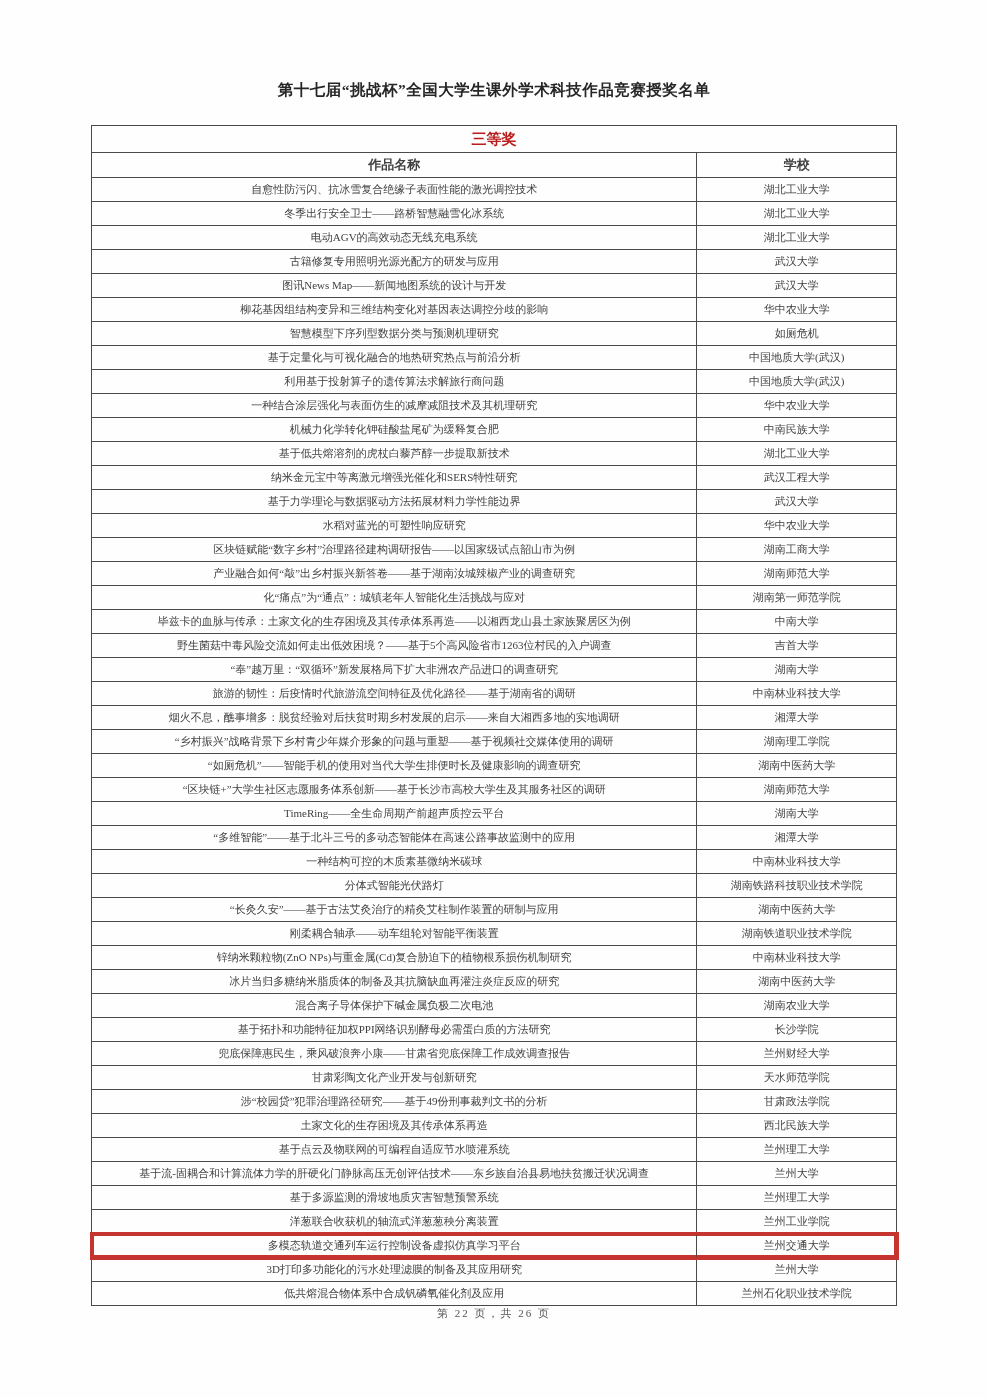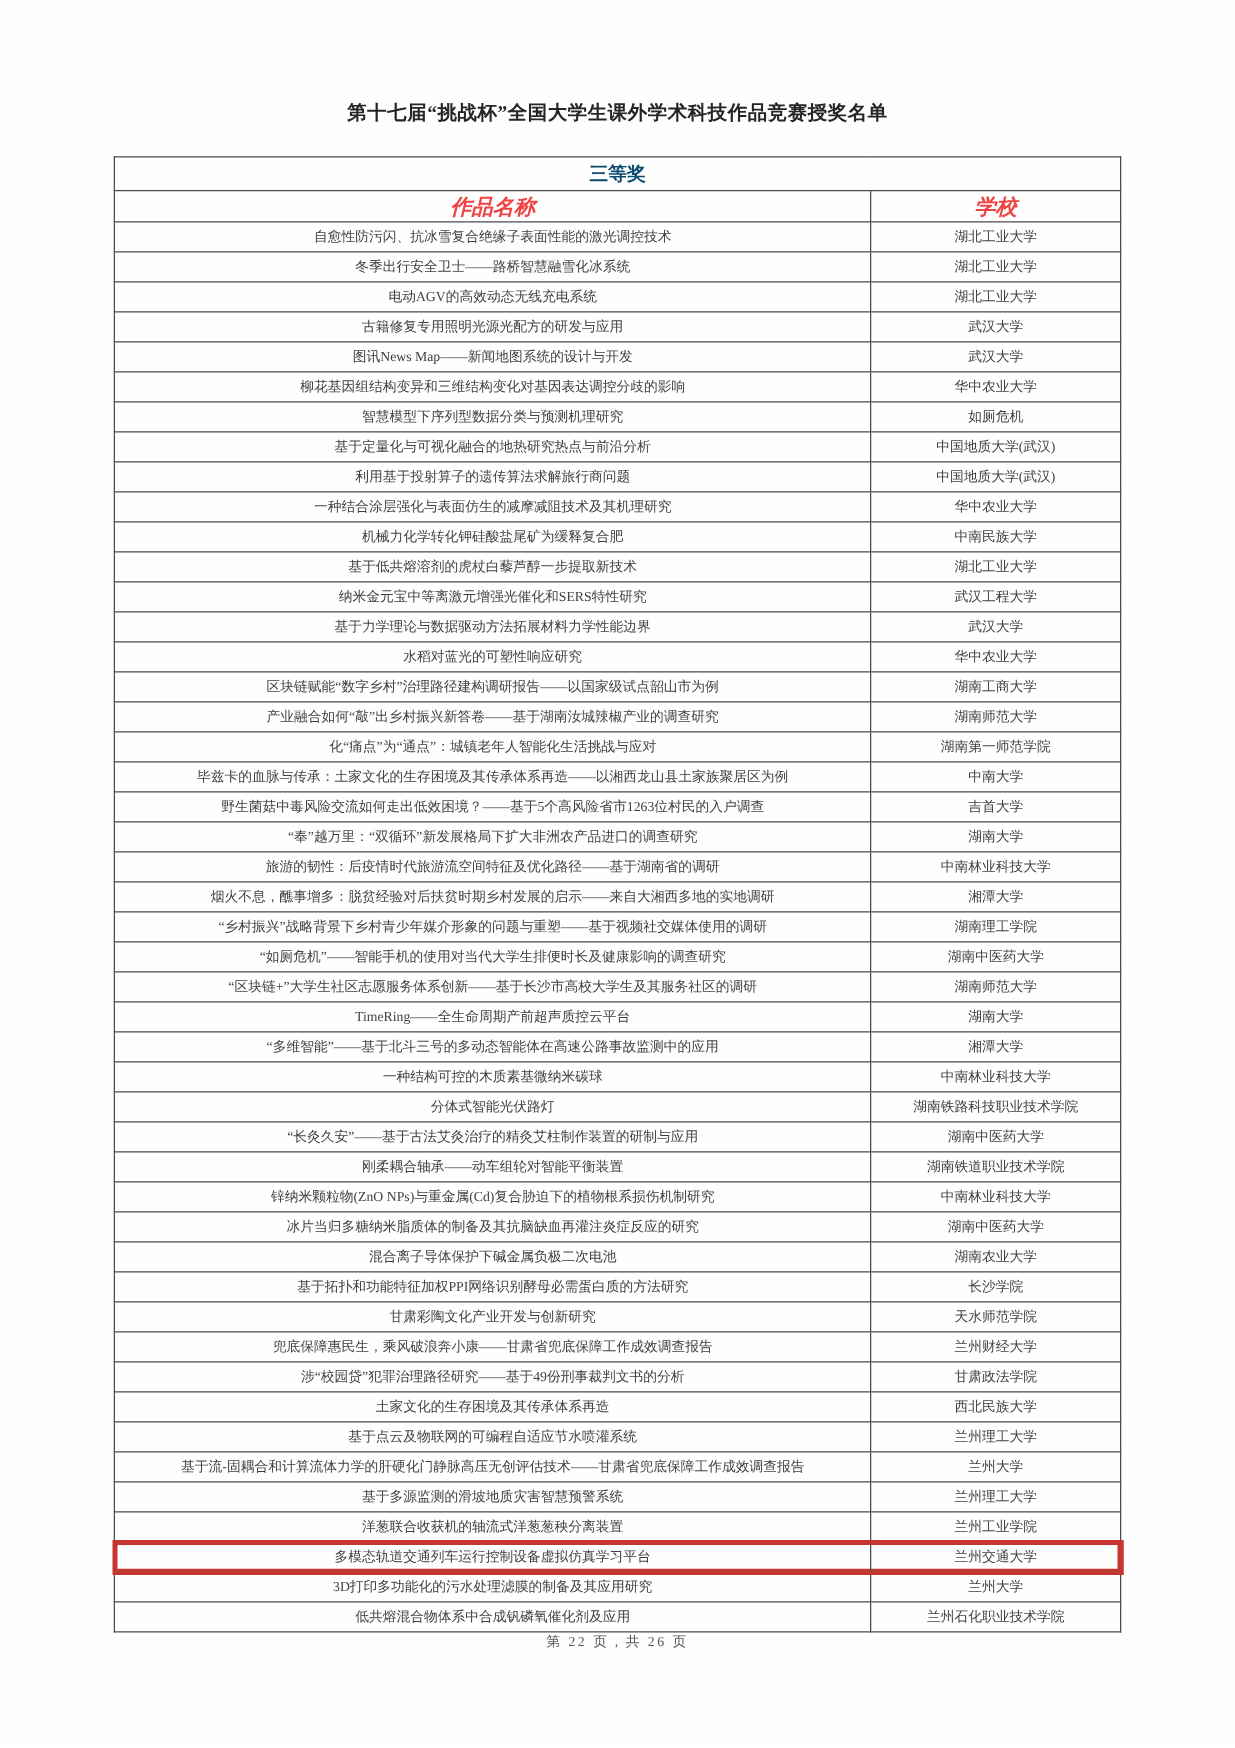--- a/index.html
+++ b/index.html
@@ -37,28 +37,27 @@
     text-align: center;
     vertical-align: middle;
     overflow: hidden;
     white-space: nowrap;
     padding: 0 4px;
   }
   tr.section-row th {
     height: 27px;
     font-size: 15px;
     font-weight: bold;
-    color: #0c4a6e;
+    color: #b91c1c;
   }
   tr.colhead-row th {
     height: 25px;
-    font-size: 17px;
+    font-size: 13px;
     font-weight: bold;
-    color: #ef4444;
-    font-style: italic;
+    color: #404040;
   }
   tbody td {
     height: 24px;
     font-size: 11px;
     color: var(--text);
   }
   tbody tr.highlight {
     outline: 3px solid var(--highlight);
     outline-offset: -1px;
   }
@@ -234,41 +233,41 @@
         </tr>
         <tr>
           <td>混合离子导体保护下碱金属负极二次电池</td>
           <td>湖南农业大学</td>
         </tr>
         <tr>
           <td>基于拓扑和功能特征加权PPI网络识别酵母必需蛋白质的方法研究</td>
           <td>长沙学院</td>
         </tr>
         <tr>
+          <td>兜底保障惠民生，乘风破浪奔小康——甘肃省兜底保障工作成效调查报告</td>
+          <td>兰州财经大学</td>
+        </tr>
+        <tr>
           <td>甘肃彩陶文化产业开发与创新研究</td>
           <td>天水师范学院</td>
         </tr>
         <tr>
-          <td>兜底保障惠民生，乘风破浪奔小康——甘肃省兜底保障工作成效调查报告</td>
-          <td>兰州财经大学</td>
-        </tr>
-        <tr>
           <td>涉“校园贷”犯罪治理路径研究——基于49份刑事裁判文书的分析</td>
           <td>甘肃政法学院</td>
         </tr>
         <tr>
           <td>土家文化的生存困境及其传承体系再造</td>
           <td>西北民族大学</td>
         </tr>
         <tr>
           <td>基于点云及物联网的可编程自适应节水喷灌系统</td>
           <td>兰州理工大学</td>
         </tr>
         <tr>
-          <td>基于流-固耦合和计算流体力学的肝硬化门静脉高压无创评估技术——甘肃省兜底保障工作成效调查报告</td>
+          <td>基于流-固耦合和计算流体力学的肝硬化门静脉高压无创评估技术——东乡族自治县易地扶贫搬迁状况调查</td>
           <td>兰州大学</td>
         </tr>
         <tr>
           <td>基于多源监测的滑坡地质灾害智慧预警系统</td>
           <td>兰州理工大学</td>
         </tr>
         <tr>
           <td>洋葱联合收获机的轴流式洋葱葱秧分离装置</td>
           <td>兰州工业学院</td>
         </tr>

